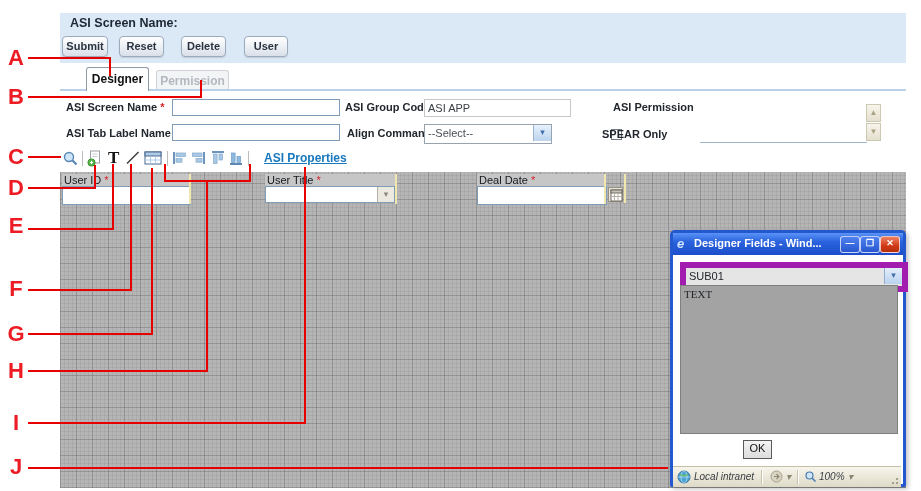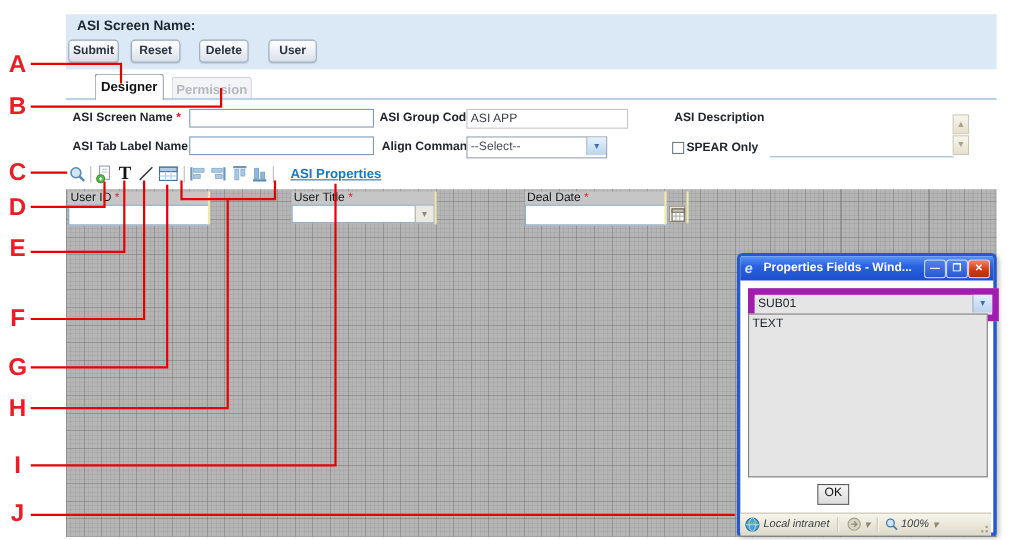--- a/index.html
+++ b/index.html
@@ -61,21 +61,21 @@
   .pp-title-txt{left:21px;top:4px;font-size:11px;font-weight:bold;color:#fff;width:155px;overflow:hidden;
                 white-space:nowrap;text-overflow:ellipsis;}
   .pp-btn{top:3px;width:18px;height:15px;border:1px solid rgba(255,255,255,.7);border-radius:3px;
           font-size:9px;color:#fff;text-align:center;line-height:13px;font-weight:bold;}
   .pp-blue{background:linear-gradient(180deg,#5082ef,#2857cf);}
   .pp-red{background:linear-gradient(180deg,#ee8165,#cf3813 60%,#b53010);}
   .pp-combo{left:7px;top:29px;width:216px;height:18px;border:6px solid #a21caf;background:#e5e5e5;}
   .pp-combo-txt{left:3px;top:2px;font-size:11px;color:#23272c;}
   .pp-combo-btn{right:0;top:0;width:17px;height:16px;background:linear-gradient(180deg,#e4eefb,#b9d2ee);
                 border-left:1px solid #91aed0;text-align:center;font-size:9px;color:#3f6fae;line-height:15px;}
-  .pp-list{left:7px;top:52px;width:216px;height:147px;border:1px solid #7f7f7f;background:#e5e5e5;}
+  .pp-list{left:7px;top:52px;width:216px;height:147px;border:1px solid #7f7f7f;background:#a3a3a3;font-family:Liberation Serif, serif;}
   .pp-item{font-size:11px;color:#23272c;padding:2px 0 0 3px;}
   .pp-ok{left:70px;top:207px;width:27px;height:17px;background:linear-gradient(180deg,#f4f4f4,#dcdcdc);
          border:1px solid #5a5a5a;font-size:11px;color:#111;text-align:center;line-height:15px;}
   .pp-status{left:0;top:233px;width:228px;height:20px;background:linear-gradient(180deg,#f7f5ec,#dedac7);
              border-top:1px solid #c3bfa9;font-style:italic;}
   .pp-st-txt{font-size:10px;color:#3a3f45;}
   .st-sep{top:3px;width:1px;height:14px;background:#c6c2ac;border-right:1px solid #fff;}
   
   .ann-letter{left:3px;width:26px;text-align:center;font-size:22px;font-weight:bold;color:#ed1c24;z-index:50;
               font-family:"Liberation Sans",sans-serif;}
@@ -94,38 +94,38 @@
 <div class="abs tab-active">Designer</div>
 <div class="abs tab-disabled">Permission</div>
 <div class="abs tab-line"></div>
 
 <div class="abs flabel" style="left:66px;top:101px;">
   <span>ASI Screen Name</span> <span class="req">*</span>
 </div>
 <input class="abs txt-input" style="left: 172px; top: 99px; width: 162px;">
 <div class="abs flabel" style="left:345px;top:101px;">ASI Group Code</div>
 <div class="abs ro-box">ASI APP</div>
-<div class="abs flabel" style="left:613px;top:101px;">ASI Description</div>
+<div class="abs flabel" style="left:613px;top:101px;">ASI Permission</div>
 <div class="abs desc-area"></div>
 <div class="abs mini-scroll">
   <div class="mini-btn">▲</div>
   <div class="mini-btn" style="margin-top:1px;">▼</div>
 </div>
 
 <div class="abs flabel" style="left:66px;top:127px;">
   <span>ASI Tab Label Name</span> <span class="req">*</span>
 </div>
 <input class="abs txt-input" style="left: 172px; top: 124px; width: 162px;">
 <div class="abs flabel" style="left:347px;top:127px;">Align Command</div>
 <div class="abs sel">
   <div class="abs sel-txt">--Select--</div>
   <div class="abs sel-btn">▾</div>
 </div>
 <div class="abs chk"></div>
-<div class="abs flabel" style="left:624px;top:128px;">SPEAR Only</div>
+<div class="abs flabel" style="left:602px;top:128px;">SPEAR Only</div>
 
 <div class="abs tb-item" style="left:62px;">
   <svg width="17" height="17">
       <circle cx="7" cy="7" r="4.5" fill="#cfe6f8" stroke="#5a87b5" stroke-width="1.4"></circle>
       <line x1="10.3" y1="10.3" x2="14.5" y2="14.5" stroke="#5a87b5" stroke-width="2.2"></line>
     </svg>
 </div>
 <div class="abs tb-sep" style="left:82px;"></div>
 <div class="abs tb-item" style="left:87px;">
   <svg width="15" height="17">
@@ -211,21 +211,21 @@
       <line x1="4.5" y1="4" x2="4.5" y2="12" stroke="#b5b0a3"></line>
       <line x1="8" y1="4" x2="8" y2="12" stroke="#b5b0a3"></line>
       <line x1="1" y1="7.5" x2="12" y2="7.5" stroke="#b5b0a3"></line>
     </svg>
 </div>
 <div class="abs yline" style="left:624px;height:29px;"></div>
 
 <div class="abs popup">
   <div class="abs pp-title">
     <div class="abs pp-ico">e</div>
-    <div class="abs pp-title-txt">Properties Fields - Wind...</div>
+    <div class="abs pp-title-txt">Designer Fields - Wind...</div>
     <div class="abs pp-btn pp-blue" style="right:43px;">—</div>
     <div class="abs pp-btn pp-blue" style="right:23px;">❐</div>
     <div class="abs pp-btn pp-red" style="right:3px;">✕</div>
   </div>
 
   <div class="abs pp-combo">
     <div class="abs pp-combo-txt">SUB01</div>
     <div class="abs pp-combo-btn">▾</div>
   </div>
 

